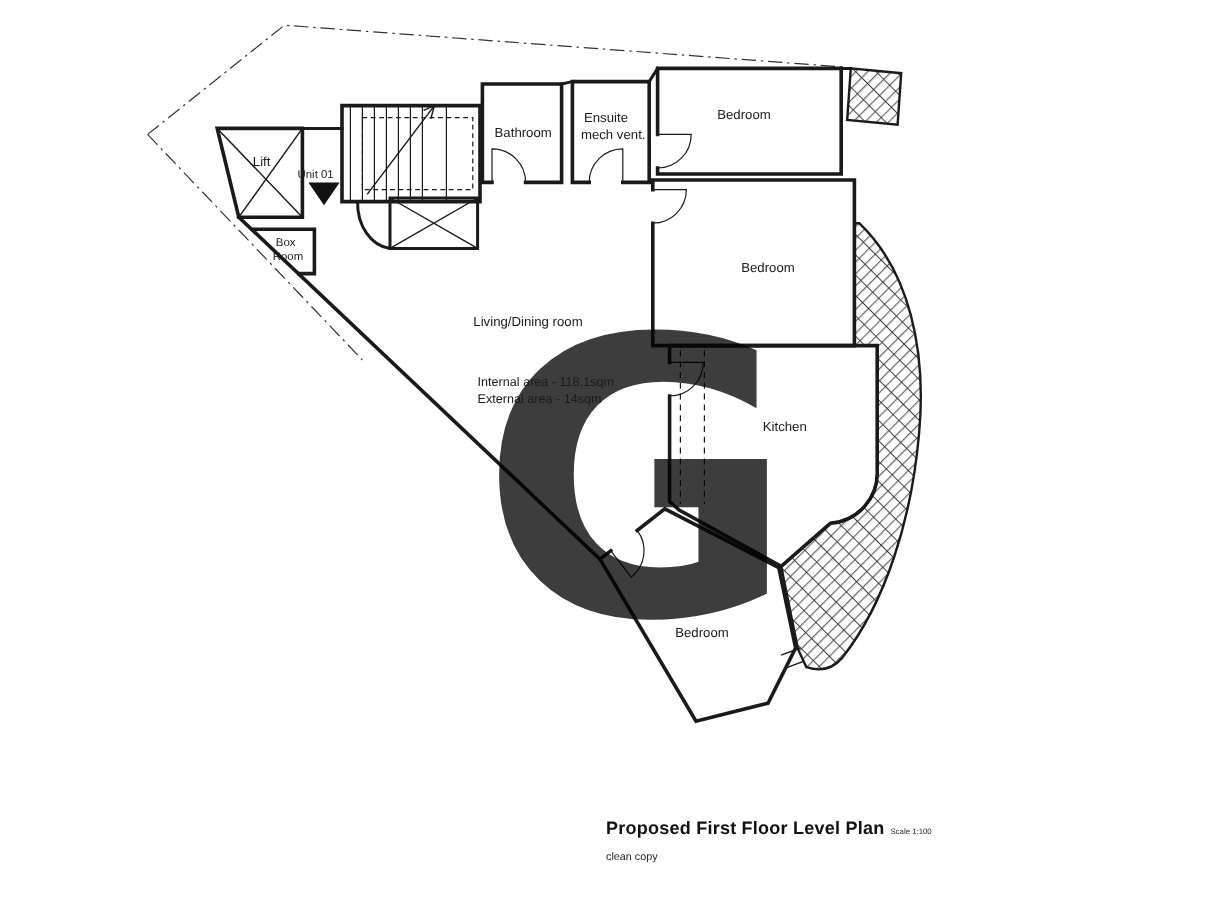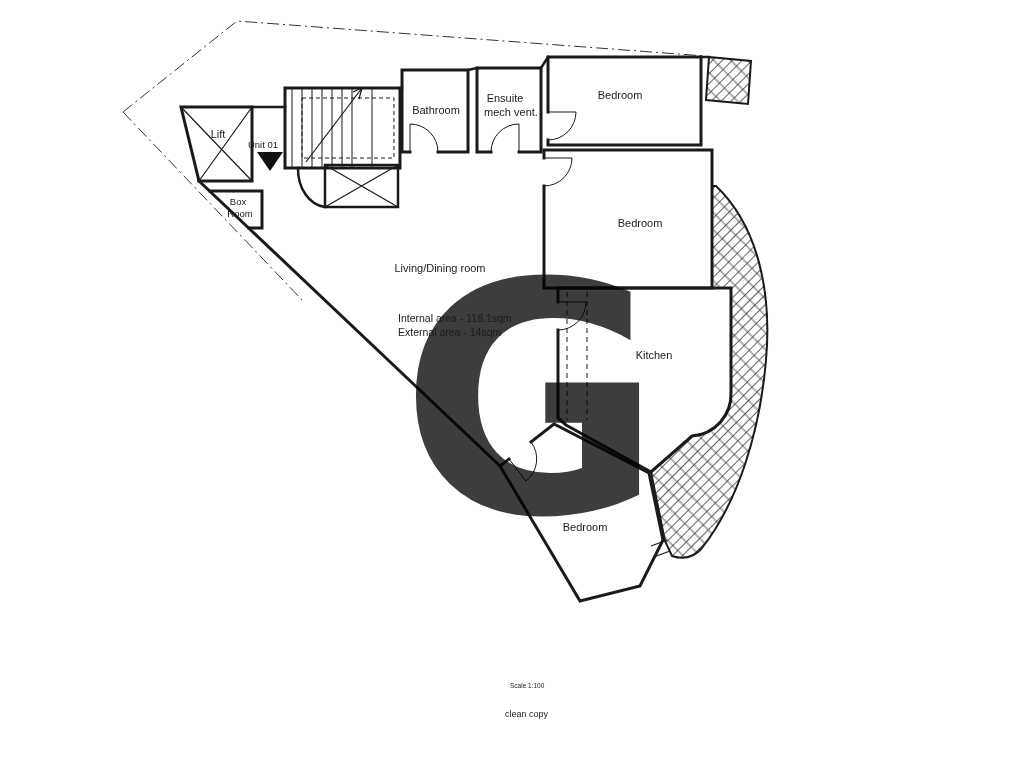--- a/index.html
+++ b/index.html
@@ -8,21 +8,21 @@
   svg{position:absolute;left:0;top:0;}
   svg text{font-family:"Liberation Sans", sans-serif;fill:#1b1b1b;}
   .room-label{font-size:11px;}
   .small-label{font-size:9.5px;}
   .area-label{font-size:10.5px;}
   .watermark{font-family:"DejaVu Sans", sans-serif;font-weight:bold;mix-blend-mode:multiply;}
   .titleblock{position:absolute;left:505px;top:682px;color:#111;}
   .titleblock .title-row{display:flex;align-items:baseline;}
   .titleblock .main-title{font-size:15px;font-weight:bold;letter-spacing:0.2px;}
   .titleblock .scale{font-size:6.5px;margin-left:5px;color:#222;}
-  .titleblock .subtitle{font-size:9px;margin-top:20px;color:#222;}
+  .titleblock .subtitle{font-size:9px;margin-top:10px;color:#222;}
 </style>
 </head>
 <body>
 
 <div class="canvas">
 
 <svg width="1024" height="768" viewBox="0 0 1024 768">
   <defs>
     <pattern id="brick" width="12" height="7" patternUnits="userSpaceOnUse" patternTransform="rotate(-45)">
       <path d="M0,0.5 H12 M6,0 V7" stroke="#3a3a3a" stroke-width="0.8" fill="none"></path>
@@ -101,18 +101,19 @@
     <text class="room-label" x="654" y="359">Kitchen</text>
     <text class="room-label" x="585" y="531">Bedroom</text>
     <text class="room-label" x="440" y="272">Living/Dining room</text>
     <text class="area-label" x="398" y="322" text-anchor="start">Internal area - 118.1sqm</text>
     <text class="area-label" x="398" y="336" text-anchor="start">External area - 14sqm</text>
   </g>
 </svg>
 
 <div class="titleblock">
   <div class="title-row">
+    <span class="main-title">Proposed First Floor Level Plan</span>
     <span class="scale">Scale 1:100</span>
   </div>
   <div class="subtitle">clean copy</div>
 </div>
 
 </div>
 
 </body></html>

